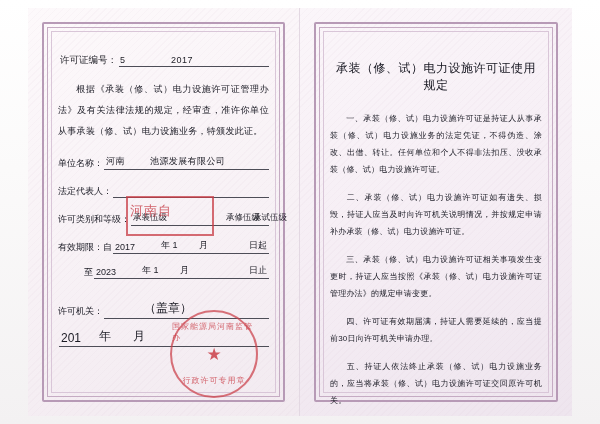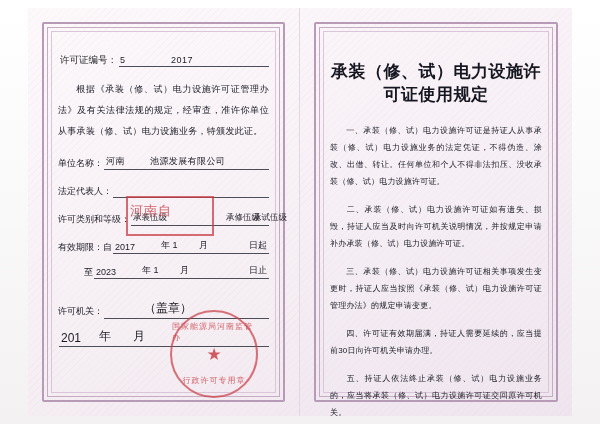--- a/index.html
+++ b/index.html
@@ -265,22 +265,22 @@
     text-align: center;
     font-size: 8px;
     color: rgba(202,62,72,0.8);
     letter-spacing: 1px;
     font-family: "DejaVu Sans", "Liberation Sans", sans-serif;
   }
 
   
   .right-title {
     text-align: center;
-    font-size: 17px;
-    font-weight: bold;
+    font-size: 12px;
+    font-weight: normal;
     color: #161620;
     margin-top: 22px;
     letter-spacing: 0.5px;
     font-family: "DejaVu Sans", "Liberation Sans", sans-serif;
   }
   .rules {
     margin-top: 16px;
   }
   .rule {
     font-size: 8px;

